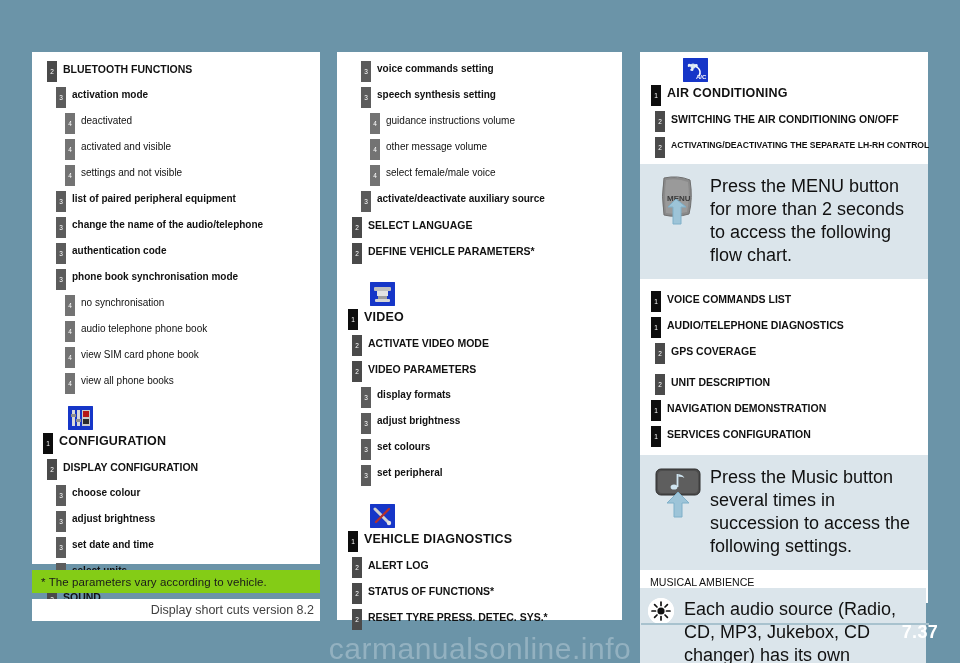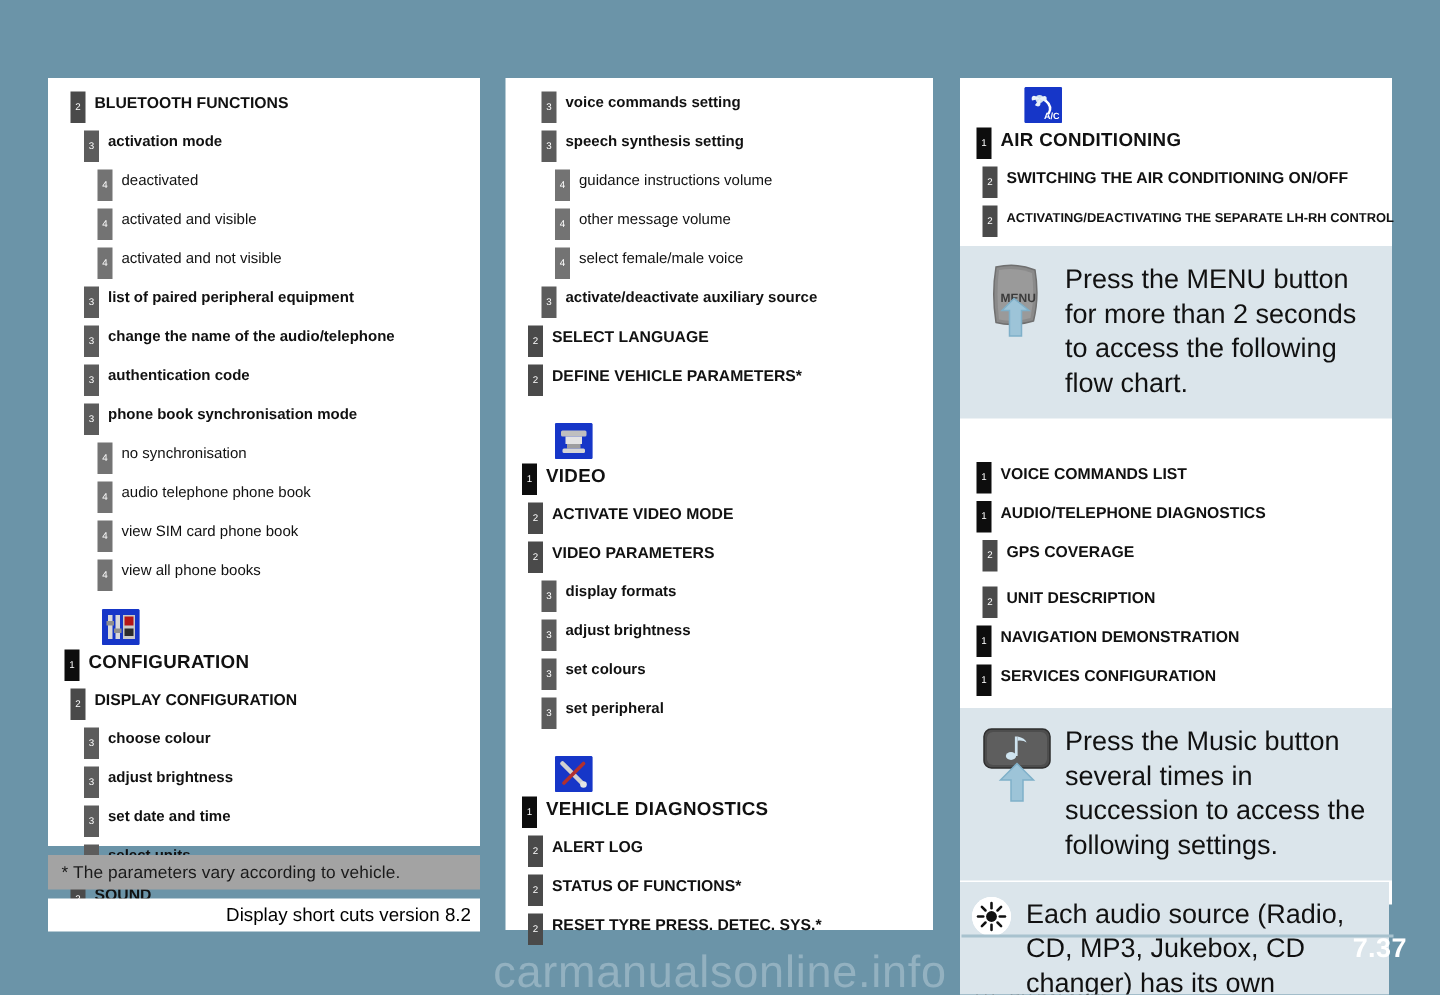--- a/index.html
+++ b/index.html
@@ -15,31 +15,31 @@
   .col{position:absolute;top:52px;background:#ffffff;}
   #col1{left:32px;width:288px;height:512px;}
   #col2{left:337px;width:285px;height:568px;}
   #col3{left:640px;width:288px;height:551px;}
 
   .col-inner{padding:6px 8px 8px 8px;}
 
   
   .footnote-box{
     position:absolute;left:32px;top:570px;width:288px;height:23px;
-    background:#a3a3a3;display:flex;align-items:center;
+    background:#84cc16;display:flex;align-items:center;
   }
   .footnote-box span{
     font-size:11.5px;color:#1a1a1a;padding-left:9px;letter-spacing:.1px;
   }
   .version-box{
     position:absolute;left:32px;top:599px;width:288px;height:22px;
     background:#ffffff;display:flex;align-items:center;justify-content:flex-end;
   }
   .version-box span{
-    font-size:12.5px;color:#000000;padding-right:6px;
+    font-size:12.5px;color:#404040;padding-right:6px;
   }
 
   
   .row{position:relative;display:flex;align-items:center;min-height:19px;}
   .badge{
     flex:0 0 auto;
     width:10px;height:21px;
     color:#ffffff;
     font-size:6.5px;
     line-height:21px;
@@ -148,21 +148,21 @@
             <span class="lbl n-low">deactivated</span>
           </div>
           <div class="gap-s"></div>
           <div class="row ind4">
             <span class="badge lv4">4</span>
             <span class="lbl n-low">activated and visible</span>
           </div>
           <div class="gap-s"></div>
           <div class="row ind4">
             <span class="badge lv4">4</span>
-            <span class="lbl n-low">activated and not visible</span>
+            <span class="lbl n-low">settings and not visible</span>
           </div>
           <div class="gap-s"></div>
           <div class="row ind3">
             <span class="badge lv3">3</span>
             <span class="lbl b-low">list of paired peripheral equipment</span>
           </div>
           <div class="gap-s"></div>
           <div class="row ind3">
             <span class="badge lv3">3</span>
             <span class="lbl b-low">change the name of the audio/telephone</span>
@@ -437,21 +437,21 @@
         <svg width="56" height="54" viewBox="0 0 56 54">
           <path d="M14 4 q14 -3 26 2 q3 18 -1 34 q-13 4 -25 1 q-3 -19 0 -37 Z" fill="#8a8a8a" stroke="#6f6f6f" stroke-width="1"></path>
           <path d="M16 6 q12 -2 22 2 q2 16 -1 30 q-11 3 -21 1 q-2 -17 0 -33 Z" fill="#9a9a9a"></path>
           <text x="17" y="27" font-family="Liberation Sans, sans-serif" font-size="8" font-weight="bold" fill="#3a3a3a">MENU</text>
           <path d="M26 25 L18 33 L23 33 L23 50 L31 50 L31 33 L36 33 Z" fill="#9dc4d8" stroke="#7fb0c9" stroke-width="1"></path>
         </svg>
       </span>
       <span class="tip-text">Press the MENU button for more than 2 seconds to access the following flow chart.</span>
     </div>
 
-    <div class="col-inner" style="padding-top:26px;padding-bottom:6px;">
+    <div class="col-inner" style="padding-top:9px;padding-bottom:6px;">
       <div id="c3-menu">
           <div class="row ind1">
             <span class="badge lv1">1</span>
             <span class="lbl b-caps">VOICE COMMANDS LIST</span>
           </div>
           <div class="gap-s"></div>
           <div class="row ind1">
             <span class="badge lv1">1</span>
             <span class="lbl b-caps">AUDIO/TELEPHONE DIAGNOSTICS</span>
           </div>

